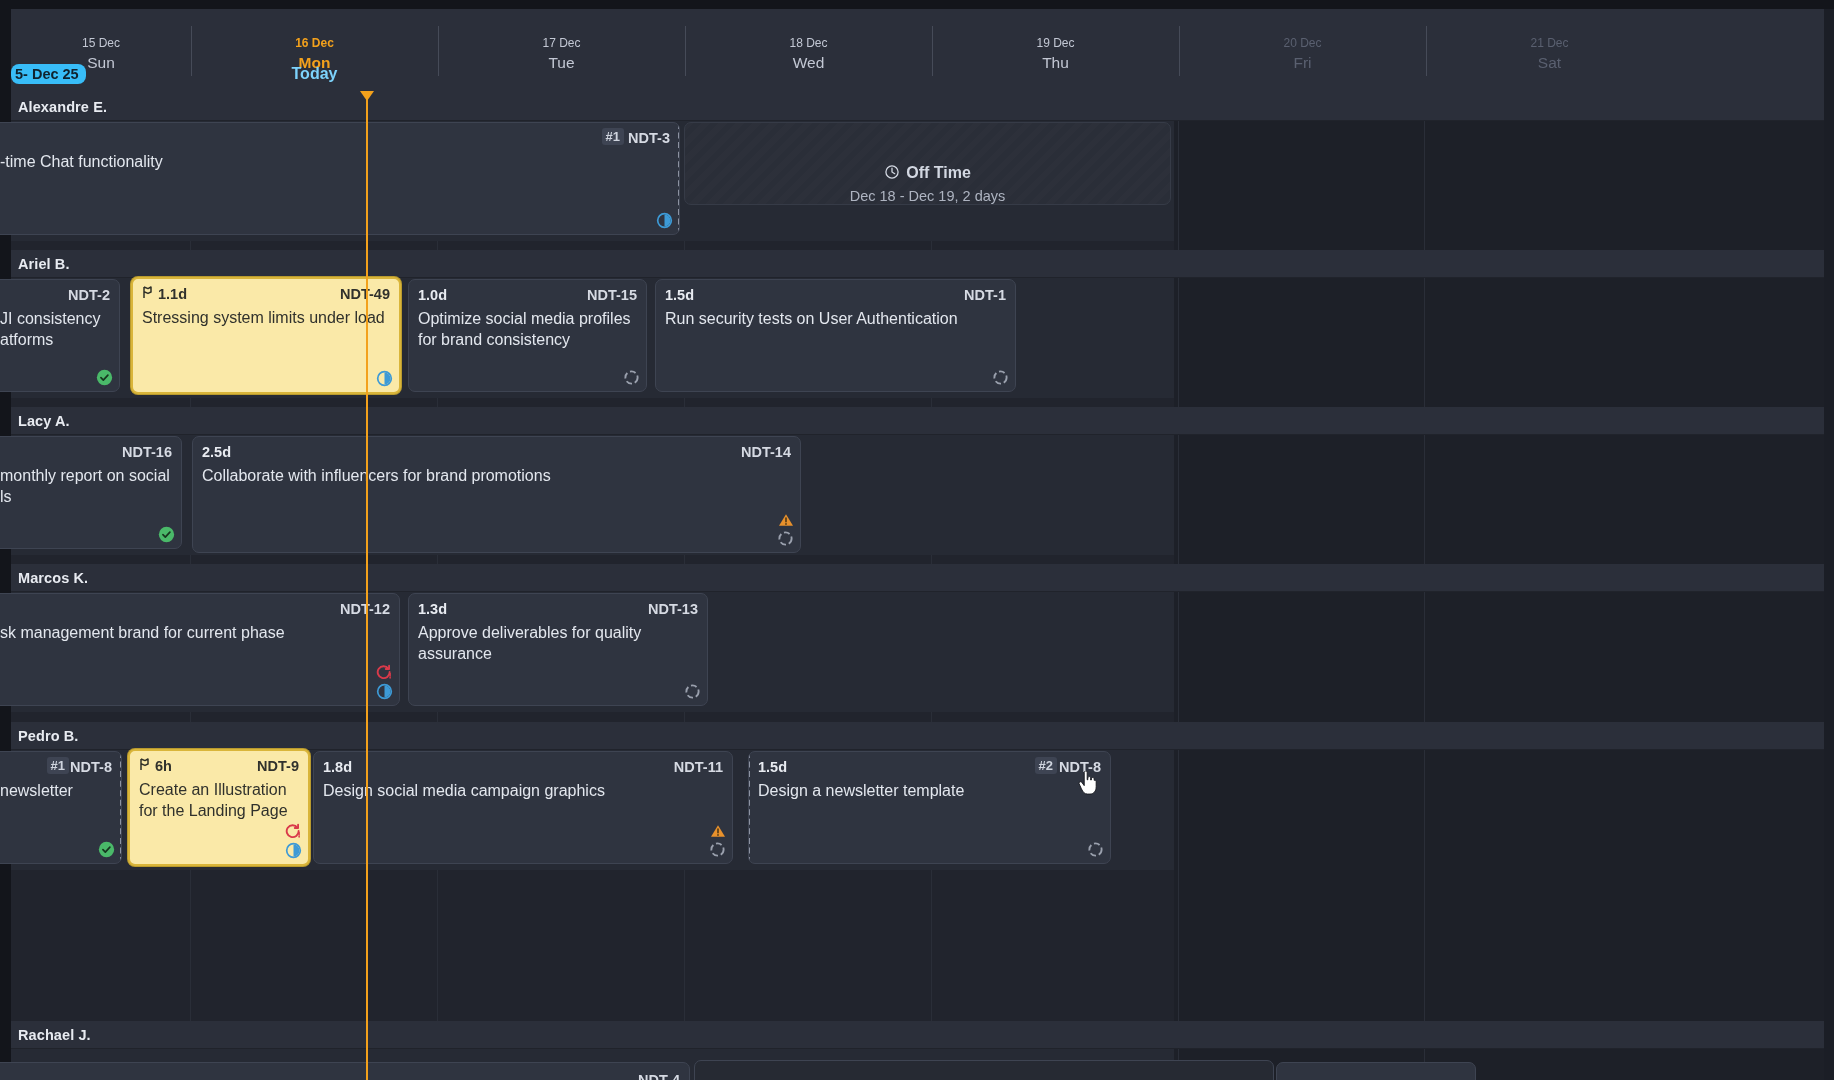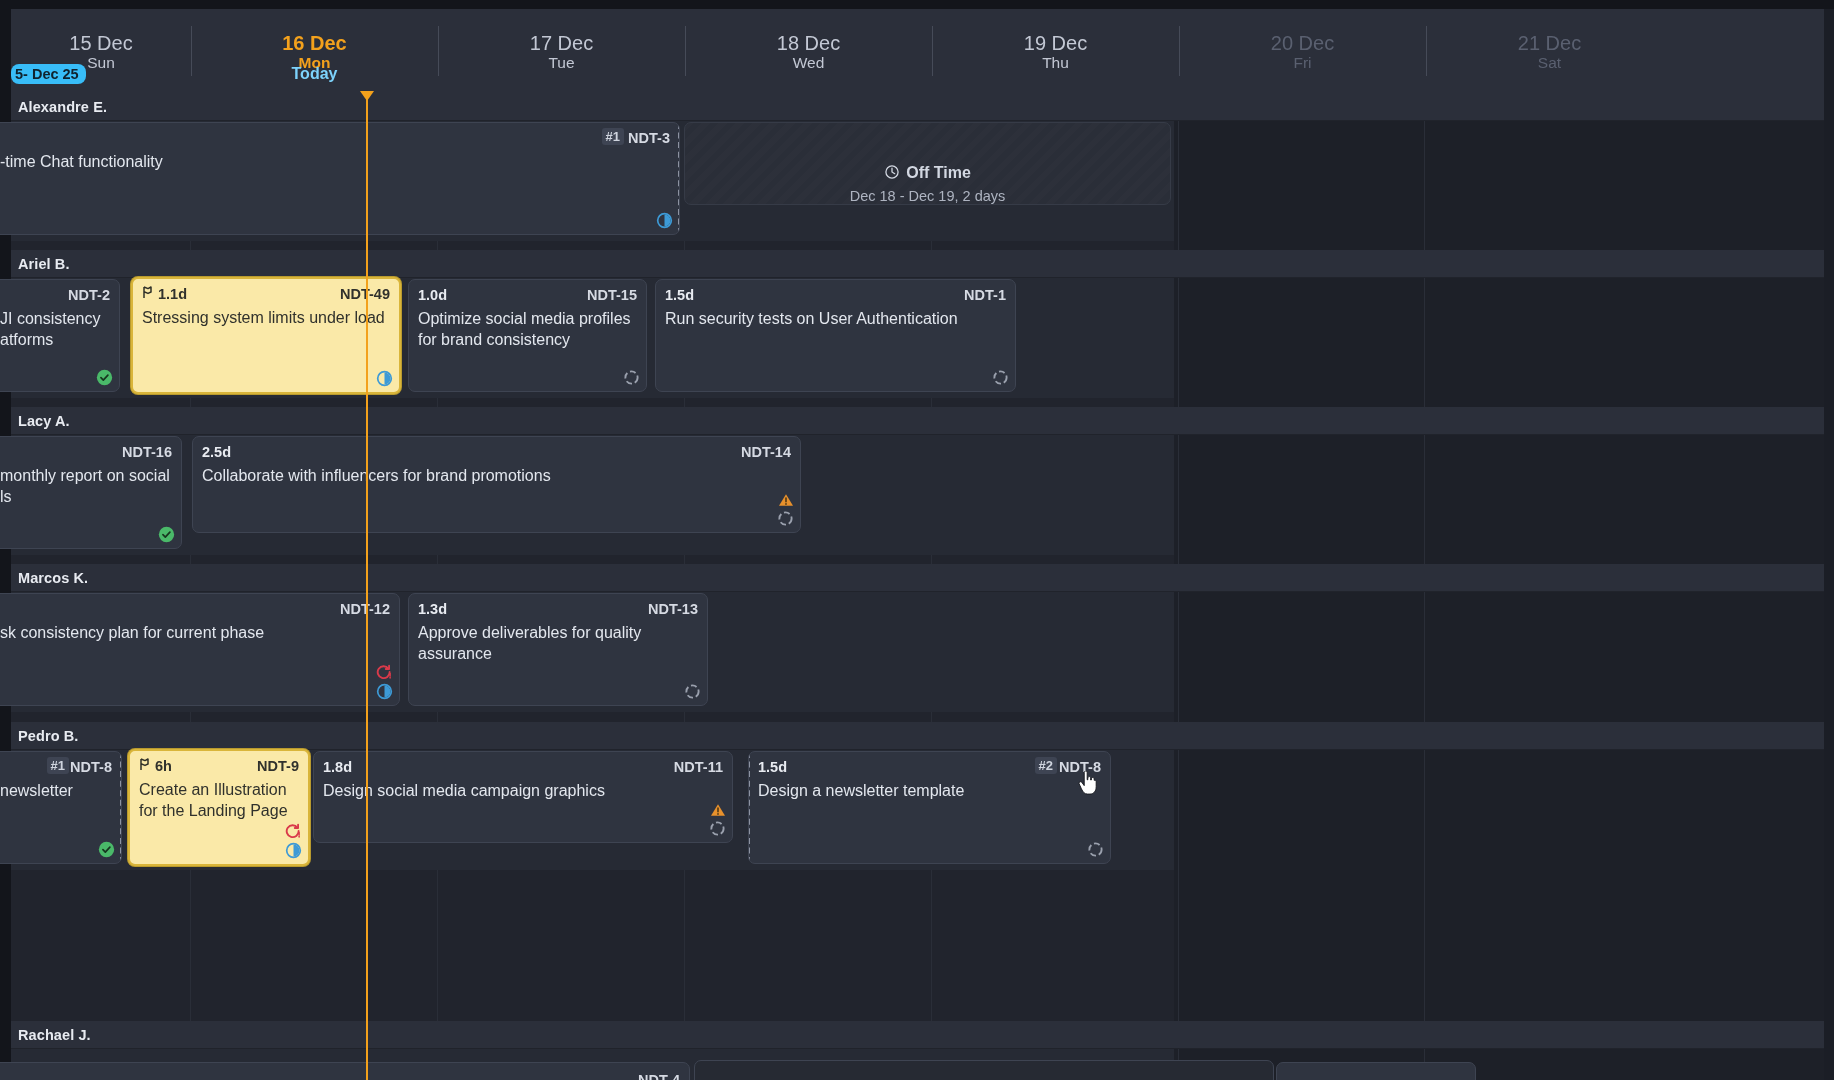--- a/index.html
+++ b/index.html
@@ -23,21 +23,21 @@
   }
   .daycol{
     position:absolute; top:0; height:100px;
   }
   .daycol .sep{
     position:absolute; left:0; top:17px; width:1px; height:50px;
     background:#464b58;
   }
   .daycol .dlabel{
     position:absolute; top:24px; left:0; width:100%;
-    text-align:center; font-size:20px; line-height:20px;
+    text-align:center; font-size:12px; line-height:20px;
     color:#c3c8d4; font-weight:400;
   }
   .daycol .dday{
     position:absolute; top:44px; left:0; width:100%;
     text-align:center; font-size:15.5px; line-height:20px;
     color:#c3c8d4; font-weight:400;
   }
   .daycol.today .dlabel, .daycol.today .dday{ color:#f3a11c; font-weight:700; }
   .daycol.weekend .dlabel, .daycol.weekend .dday{ color:#5a6070; }
 
@@ -329,21 +329,21 @@
     <span class="key">NDT-16</span>
     <span class="ttl">monthly report on social ls</span>
     <span class="icons">
       <svg class="ic" viewBox="0 0 20 20">
         <circle cx="10" cy="10" r="9" fill="#4ab969"></circle>
         <path d="M5.8 10.2l2.8 2.8 5.4-5.8" fill="none" stroke="#17361f" stroke-width="2" stroke-linecap="round" stroke-linejoin="round"></path>
       </svg>
     </span>
   </div>
 
-  <div class="task" style="left:192px;top:436px;width:609px;height:97px;">
+  <div class="task" style="left:192px;top:436px;width:609px;height:117px;">
     <span class="dur">2.5d</span>
     <span class="key">NDT-14</span>
     <span class="ttl">Collaborate with influencers for brand promotions</span>
     <span class="icons">
       <svg class="ic-warn" viewBox="0 0 20 18">
         <path d="M10 1.6L19 16.4H1z" fill="#e8912c"></path>
         <path d="M10 6.4v5M10 13.6v.9" stroke="#3a2a10" stroke-width="1.8" stroke-linecap="round"></path>
       </svg>
       <svg class="ic" viewBox="0 0 20 20">
         <circle cx="10" cy="10" r="7.2" fill="none" stroke="#9aa0ad" stroke-width="2.2" stroke-dasharray="7 3.4"></circle>
@@ -351,21 +351,21 @@
     </span>
   </div>
 
   <div class="res-head" style="top:564px;">
     <span class="name">Marcos K.</span>
   </div>
   <div class="res-band" style="top:592px;height:120px;"></div>
 
   <div class="task" style="left:-10px;top:593px;width:410px;height:113px;">
     <span class="key">NDT-12</span>
-    <span class="ttl">sk consistency plan for current phase</span>
+    <span class="ttl">sk management brand for current phase</span>
     <span class="icons">
       <svg class="ic" viewBox="0 0 20 20">
         <path d="M14.6 6.6A7 7 0 1 0 16 10.6" fill="none" stroke="#d93a4a" stroke-width="2.2" stroke-linecap="round"></path>
         <path d="M15.4 3.2v3.9h-3.9" fill="none" stroke="#d93a4a" stroke-width="2.2" stroke-linecap="round" stroke-linejoin="round"></path>
         <path d="M16.6 12.4v2.6M16.6 16.6v.9" stroke="#d93a4a" stroke-width="1.8" stroke-linecap="round"></path>
       </svg>
       <svg class="ic" viewBox="0 0 20 20">
         <circle cx="10" cy="10" r="8" fill="none" stroke="#3d9ad6" stroke-width="2"></circle>
         <path d="M10 3 A7 7 0 0 1 10 17 Z" fill="#3d9ad6"></path>
       </svg>
@@ -416,21 +416,21 @@
         <path d="M15.4 3.2v3.9h-3.9" fill="none" stroke="#d93a4a" stroke-width="2.2" stroke-linecap="round" stroke-linejoin="round"></path>
         <path d="M16.6 12.4v2.6M16.6 16.6v.9" stroke="#d93a4a" stroke-width="1.8" stroke-linecap="round"></path>
       </svg>
       <svg class="ic" viewBox="0 0 20 20">
         <circle cx="10" cy="10" r="8" fill="none" stroke="#3d9ad6" stroke-width="2"></circle>
         <path d="M10 3 A7 7 0 0 1 10 17 Z" fill="#3d9ad6"></path>
       </svg>
     </span>
   </div>
 
-  <div class="task" style="left:313px;top:751px;width:420px;height:92px;">
+  <div class="task" style="left:313px;top:751px;width:420px;height:113px;">
     <span class="dur">1.8d</span>
     <span class="key">NDT-11</span>
     <span class="ttl">Design social media campaign graphics</span>
     <span class="icons">
       <svg class="ic-warn" viewBox="0 0 20 18">
         <path d="M10 1.6L19 16.4H1z" fill="#e8912c"></path>
         <path d="M10 6.4v5M10 13.6v.9" stroke="#3a2a10" stroke-width="1.8" stroke-linecap="round"></path>
       </svg>
       <svg class="ic" viewBox="0 0 20 20">
         <circle cx="10" cy="10" r="7.2" fill="none" stroke="#9aa0ad" stroke-width="2.2" stroke-dasharray="7 3.4"></circle>

